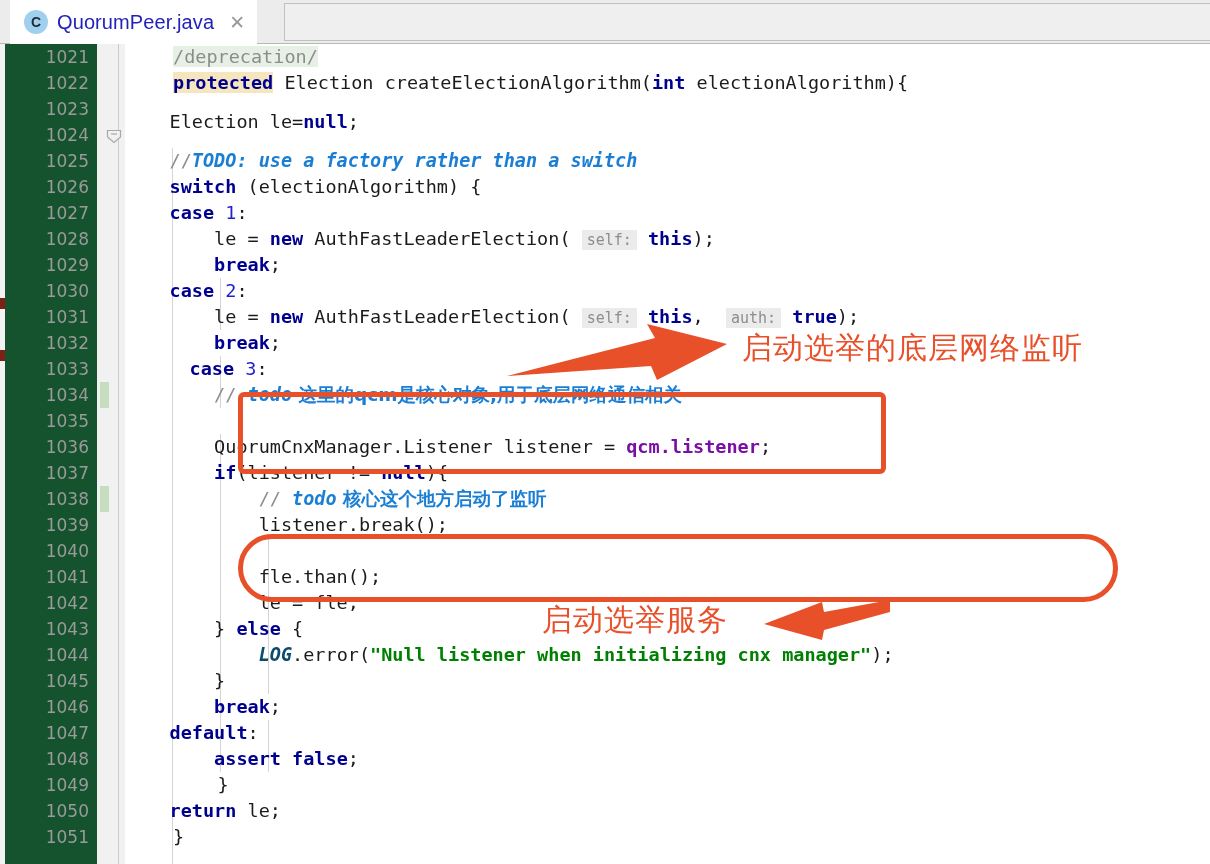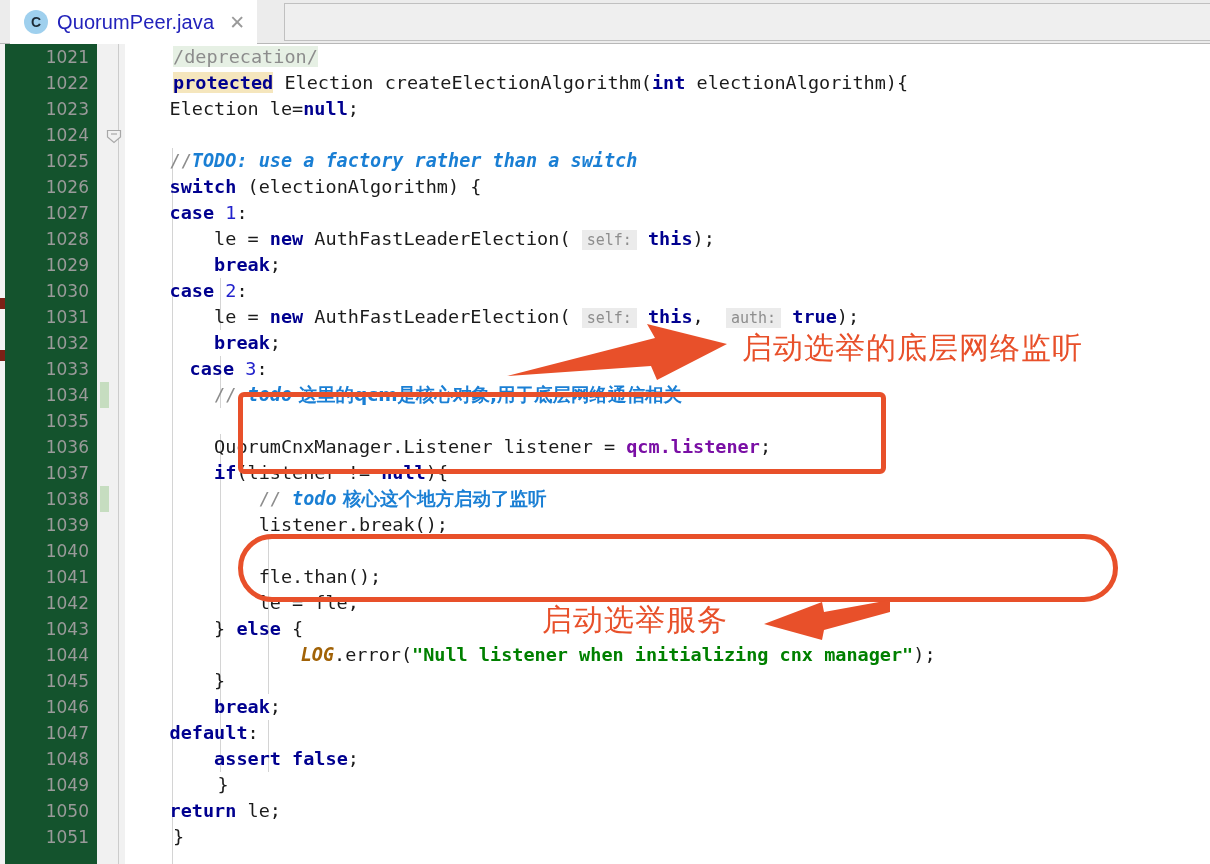--- a/index.html
+++ b/index.html
@@ -93,21 +93,21 @@
   .iguide{position:absolute;width:1px;background:#d4d4d4;}
 
   
   .kw{color:#00008f;font-weight:bold;}
   .num{color:#2222cc;}
   .str{color:#008000;font-weight:bold;}
   .cmt{color:#8c8c8c;}
   .todo{color:#1a7fd4;font-weight:bold;font-style:italic;}
   .todocn{color:#1a7fd4;font-weight:bold;font-family:"DejaVu Sans","Liberation Sans",sans-serif;}
   .fld{color:#7a0fa5;font-weight:bold;}
-  .fldi{color:#a16207;font-weight:bold;font-style:italic;padding-left:42px;}
+  .fldi{color:#0c4a6e;font-weight:bold;font-style:italic;}
   .plain{color:#1b1b1b;}
   .hl-dep{background:#e6f0e4;color:#8c8c8c;}
   .hl-prot{background:#f5e6bd;}
   .hint{
     background:#ebebeb;color:#8d8d8d;border-radius:0;
     padding:1px 5px;font-size:15px;font-weight:normal;font-style:normal;
   }
 
   
   .overlay{position:absolute;left:0;top:0;width:1072px;height:864px;pointer-events:none;}
@@ -211,21 +211,21 @@
       <div class="iguide" style="left:95px;top:312px;height:52px;"></div>
       <div class="iguide" style="left:95px;top:390px;height:338px;"></div>
       <div class="iguide" style="left:143px;top:494px;height:156px;"></div>
       <div class="iguide" style="left:143px;top:676px;height:26px;"></div>
       <div class="iguide" style="left:143px;top:702px;height:26px;"></div>
 
       <div class="line" style="top:0px;left:48px;"><span class="hl-dep">/deprecation/</span></div>
 
       <div class="line" style="top:26px;left:48px;"><span class="kw hl-prot">protected</span><span class="plain"> Election createElectionAlgorithm(</span><span class="kw">int</span><span class="plain"> electionAlgorithm){</span></div>
 
-      <div class="line" style="top:52px;"><span class="plain">    Election le=</span><span class="kw">null</span><span class="plain">;</span></div>
+      <div class="line" style="top:65px;"><span class="plain">    Election le=</span><span class="kw">null</span><span class="plain">;</span></div>
 
       <div class="line" style="top:104px;"><span class="cmt">    //</span><span class="todo">TODO: use a factory rather than a switch</span></div>
 
       <div class="line" style="top:130px;"><span class="kw">    switch</span><span class="plain"> (electionAlgorithm) {</span></div>
 
       <div class="line" style="top:156px;"><span class="kw">    case</span><span class="num"> 1</span><span class="plain">:</span></div>
 
       <div class="line" style="top:182px;"><span class="plain">        le = </span><span class="kw">new</span><span class="plain"> AuthFastLeaderElection( </span><span class="hint">self:</span><span class="kw"> </span><span class="kw">this</span><span class="plain">);</span></div>
 
       <div class="line" style="top:208px;"><span class="kw">        break</span><span class="plain">;</span></div>

